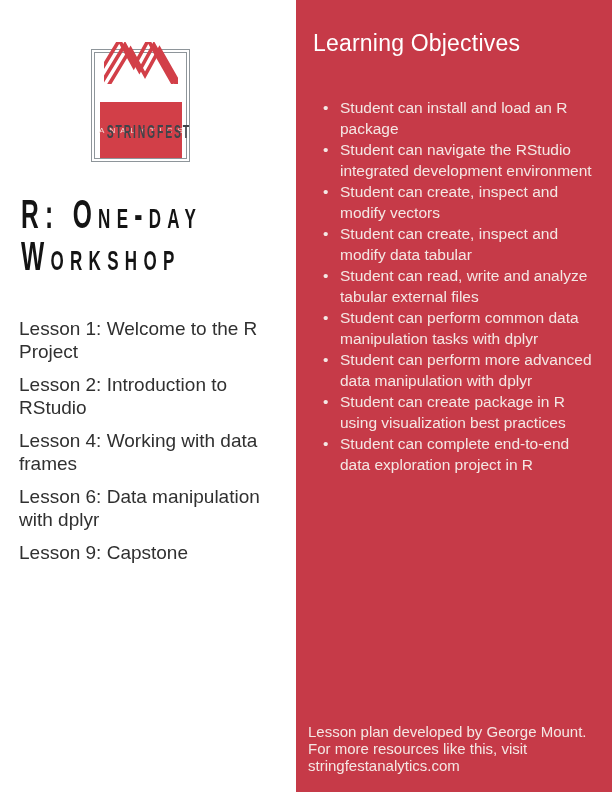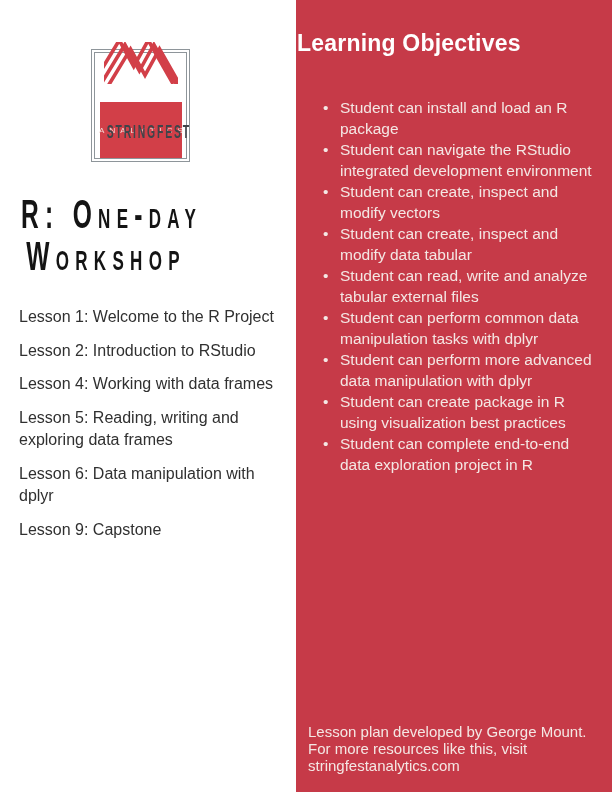--- a/index.html
+++ b/index.html
@@ -56,45 +56,44 @@
   }
   .logo-red-block span{
     font-size:8px; letter-spacing:5px; padding-left:5px;
     color:var(--logo-sub-text); font-weight:400;
   }
 
   .title{
     position:absolute; left:21px; top:192px; width:270px;
     font-weight:700; font-variant:small-caps;
     color:var(--title-color);
-    text-align:center;
   }
   .title-line{
     display:block; font-size:39px; line-height:42px;
     letter-spacing:10px; white-space:nowrap;
     transform:scale(0.63,1.05); transform-origin:left top;
   }
 
   .lessons{
-    position:absolute; left:19px; top:306px; width:272px;
+    position:absolute; left:19px; top:318px; width:272px;
     list-style:none;
     color:var(--lesson-color);
-    font-size:16px; line-height:22.5px;
+    font-size:19px; line-height:22.5px;
   }
   .lessons li{margin-bottom:11px;}
 
   
   .panel{
     position:absolute; left:296px; top:0; width:316px; height:792px;
     background:var(--panel-red);
   }
   .panel h2{
-    margin:30px 0 0 1px;
+    margin:30px 0 0 17px;
     color:var(--panel-heading);
-    font-size:23px; font-weight:700; letter-spacing:0.2px;
+    font-size:23px; font-weight:400; letter-spacing:0.2px;
   }
   .objectives{
     margin:40px 0 0 27px;
     list-style:none;
     color:var(--panel-text);
     font-size:15.5px; line-height:21px;
     width:278px;
   }
   .objectives li{display:flex;}
   .objectives .dot{width:17px; flex:0 0 17px;}
@@ -131,21 +130,20 @@
 
   <h1 class="title">
     <span class="title-line">R: One-day</span>
     <span class="title-line">Workshop</span>
   </h1>
 
   <ul class="lessons">
       <li>Lesson 1: Welcome to the R Project</li>
       <li>Lesson 2: Introduction to RStudio</li>
       <li>Lesson 4: Working with data frames</li>
-      <li>Lesson 5: Reading, writing and exploring data frames</li>
       <li>Lesson 6: Data manipulation with dplyr</li>
       <li>Lesson 9: Capstone</li>
     </ul>
 
   <div class="panel">
     <h2>Learning Objectives</h2>
     <ul class="objectives">
         <li>
           <span class="dot">•</span>
           <span class="obj-text">Student can install and load an R package</span>

